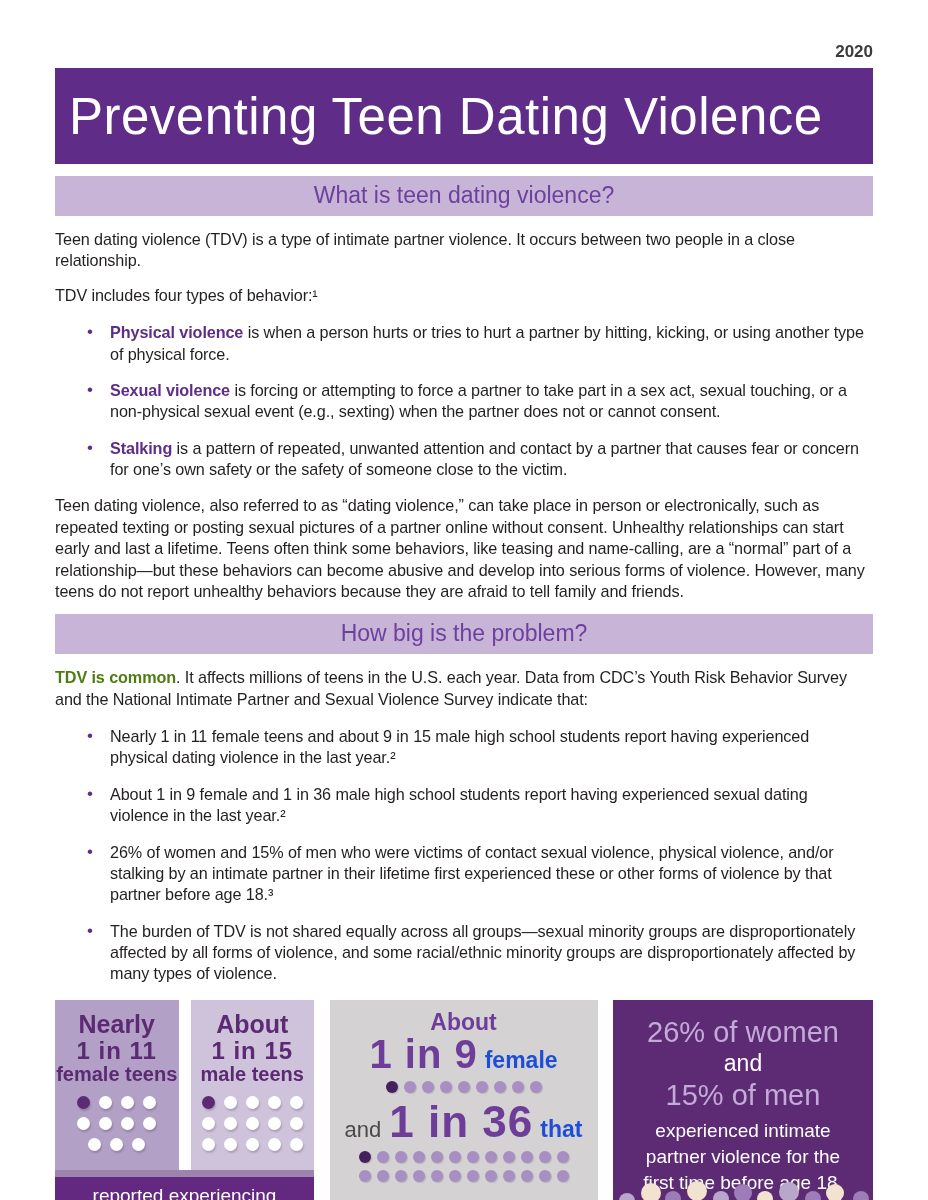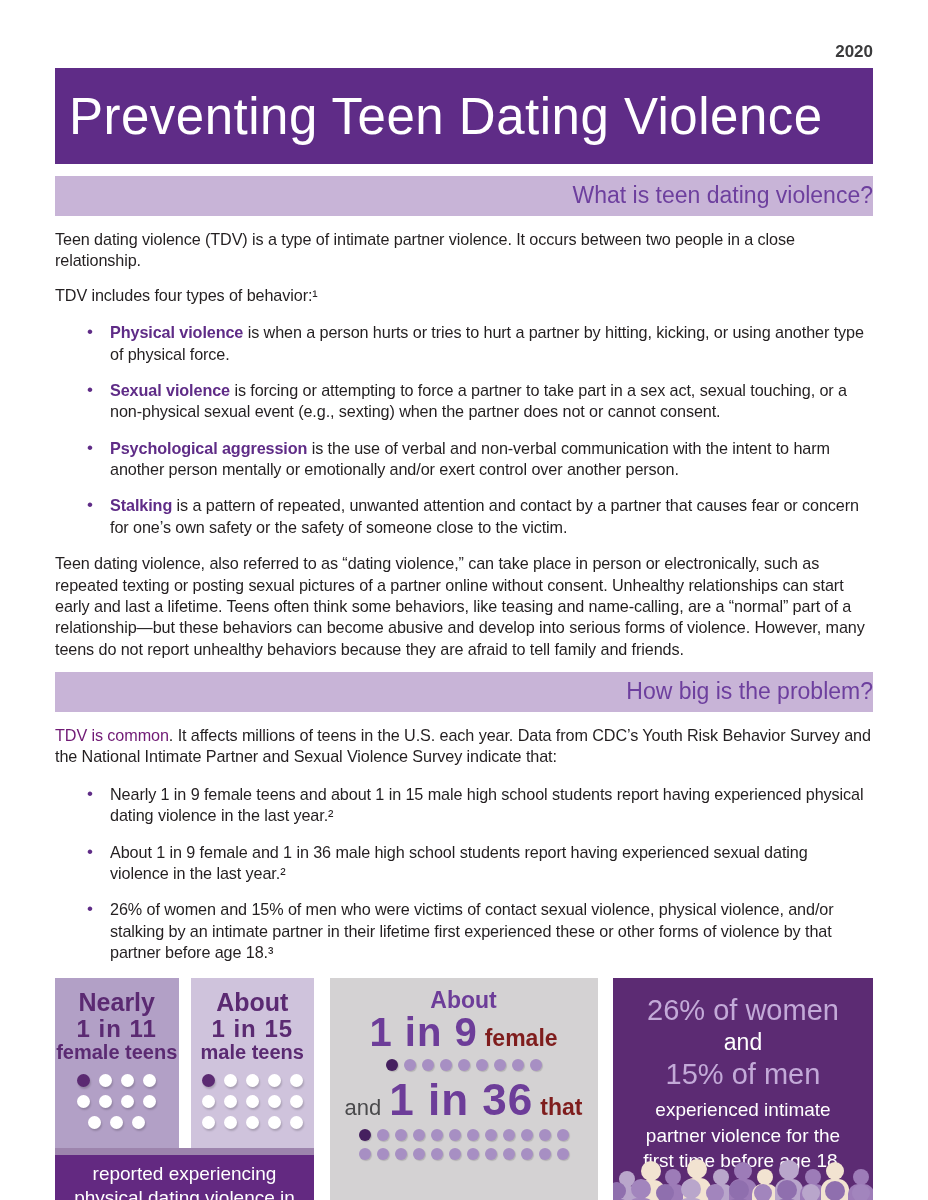--- a/index.html
+++ b/index.html
@@ -13,36 +13,36 @@
 
   
   .year { text-align:right; font-size:17px; font-weight:700; color:#3b3b3c; padding:26px 0 6px 0; }
   .banner {
     background:#5f2c87; height:96px; display:flex; align-items:center;
     padding-left:14px;
   }
   .banner h1 { color:#ffffff; font-size:51px; font-weight:400; letter-spacing:.5px; }
 
   .section-header {
-    background:#c8b4d7; color:#6d3f9e; text-align:right;
+    background:#c8b4d7; color:#6d3f9e; text-align:center;
     font-size:23px; font-weight:400; padding:6px 0 7px 0; margin-top:12px;
   }
 
   p.body-text { font-size:16.2px; line-height:1.32; margin-top:13px; letter-spacing:-0.1px; }
   .bullet-list { list-style:none; margin-top:16px; }
   .bullet-list li {
     position:relative; margin:0 0 15px 55px; padding-right:4px;
     font-size:16.2px; line-height:1.32; letter-spacing:-0.1px;
   }
   .bullet-list li::before {
     content:"•"; position:absolute; left:-23px; top:-1px;
     color:#5f2c87; font-size:17px;
   }
   .term { color:#5f2c87; font-weight:700; }
-  .lead-bold { color:#701a75; font-weight:400; }
+  .lead-bold { color:#4d7c0f; font-weight:700; }
 
   
   .stats-row { display:flex; justify-content:space-between; margin:14px 55px 0 55px; }
   .stat-box { height:253px; overflow:hidden; }
 
   
   .box1 { width:259px; display:flex; flex-direction:column; }
   .box1-top { flex:1; display:flex; gap:12px; background:#ffffff; }
   .panel { flex:1; text-align:center; padding-top:10px; }
   .panel-left  { background:#b2a0c6; }
@@ -59,21 +59,21 @@
     color:#ffffff; font-size:19px; line-height:1.25; text-align:center;
     padding:7px 16px 10px 16px; height:83px;
   }
 
   
   .box2 { width:268px; background:#d4d2d3; text-align:center; padding-top:9px; }
   .b2-qualifier { font-size:23px; font-weight:700; color:#6d3d99; }
   .b2-line { line-height:1; margin-top:-2px; }
   .b2-ratio { font-size:40px; font-weight:800; color:#6d3d99; letter-spacing:1px; }
   .b2-ratio.big { font-size:44px; }
-  .b2-group { font-size:23px; font-weight:700; color:#7f1d1d; margin-left:7px; }
+  .b2-group { font-size:23px; font-weight:700; color:#1d4ed8; margin-left:7px; }
   .b2-and { font-size:22px; font-weight:400; color:#4a4a4c; margin-right:8px; }
   .box2 .dots { margin-top:7px; }
   .box2 .dot-row { gap:6px; margin-bottom:7px; }
   .box2 .dot { width:12px; height:12px; background:#a78fc3; box-shadow:1px 1px 1px rgba(0,0,0,.15); }
   .box2 .dot.hl { background:#45205f; }
   .b2-line2 { margin-top:6px; line-height:1; }
 
   
   .box3 { width:260px; background:#5c2b73; text-align:center; position:relative; padding-top:16px; }
   .b3-stat { font-size:29px; font-weight:400; color:#c3aad8; line-height:1.15; }
@@ -101,41 +101,39 @@
     <p class="body-text">TDV includes four types of behavior:¹</p>
 
     <ul class="bullet-list">
       <li>
         <span class="term">Physical violence</span><span> is when a person hurts or tries to hurt a partner by hitting, kicking, or using another type of physical force.</span>
       </li>
       <li>
         <span class="term">Sexual violence</span><span> is forcing or attempting to force a partner to take part in a sex act, sexual touching, or a non-physical sexual event (e.g., sexting) when the partner does not or cannot consent.</span>
       </li>
       <li>
-        <span class="term">Psychological aggression</span><span> is the use of verbal and non-verbal communication with the intent to harm another person mentally or emotionally and/or exert control over another person.</span>
-      </li>
-      <li>
         <span class="term">Stalking</span><span> is a pattern of repeated, unwanted attention and contact by a partner that causes fear or concern for one’s own safety or the safety of someone close to the victim.</span>
       </li>
     </ul>
 
     <p class="body-text" style="margin-top:2px;">Teen dating violence, also referred to as “dating violence,” can take place in person or electronically, such as repeated texting or posting sexual pictures of a partner online without consent. Unhealthy relationships can start early and last a lifetime. Teens often think some behaviors, like teasing and name-calling, are a “normal” part of a relationship—but these behaviors can become abusive and develop into serious forms of violence. However, many teens do not report unhealthy behaviors because they are afraid to tell family and friends.</p>
   </div>
 
   <div class="content section-header">How big is the problem?</div>
 
   <div class="content">
     <p class="body-text">
       <span class="lead-bold">TDV is common</span><span>. It affects millions of teens in the U.S. each year. Data from CDC’s Youth Risk Behavior Survey and the National Intimate Partner and Sexual Violence Survey indicate that:</span>
     </p>
 
     <ul class="bullet-list">
-      <li><span>Nearly 1 in 9 female teens and about 1 in 15 male high school students report having experienced physical dating violence in the last year.²</span></li>
+      <li><span>Nearly 1 in 11 female teens and about 9 in 15 male high school students report having experienced physical dating violence in the last year.²</span></li>
       <li><span>About 1 in 9 female and 1 in 36 male high school students report having experienced sexual dating violence in the last year.²</span></li>
       <li><span>26% of women and 15% of men who were victims of contact sexual violence, physical violence, and/or stalking by an intimate partner in their lifetime first experienced these or other forms of violence by that partner before age 18.³</span></li>
+      <li><span>The burden of TDV is not shared equally across all groups—sexual minority groups are disproportionately affected by all forms of violence, and some racial/ethnic minority groups are disproportionately affected by many types of violence.</span></li>
     </ul>
   </div>
 
   <div class="stats-row">
 
     <div class="stat-box box1">
       <div class="box1-top">
         <div class="panel panel-left">
           <div class="qualifier">Nearly</div>
           <div class="ratio">1 in 11</div>

